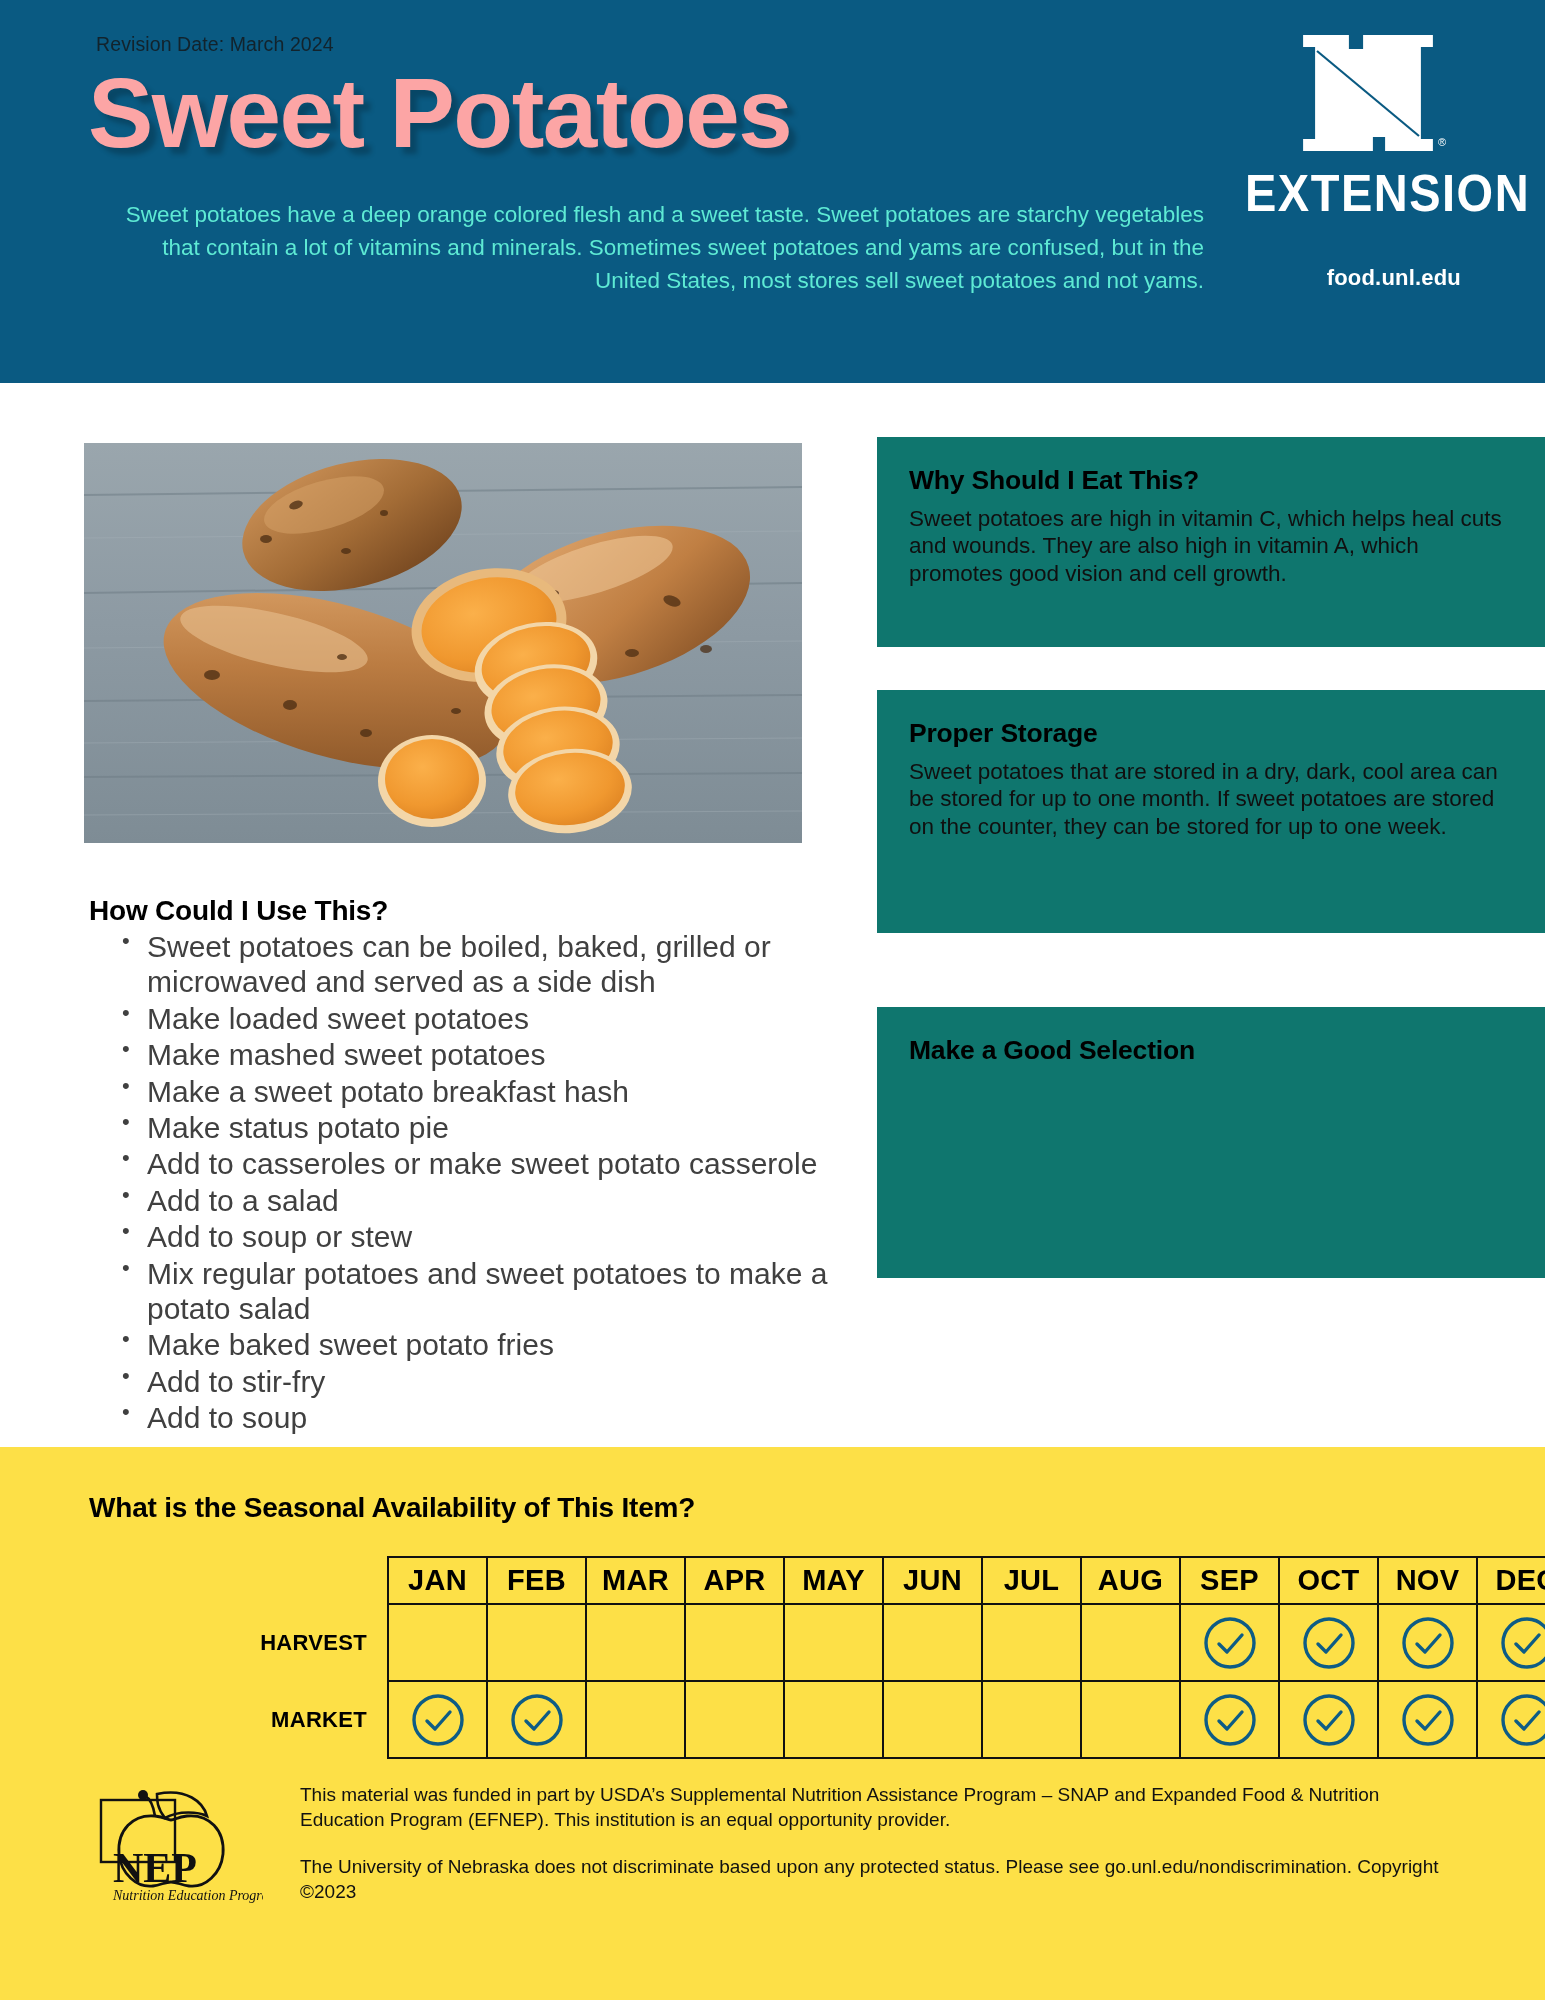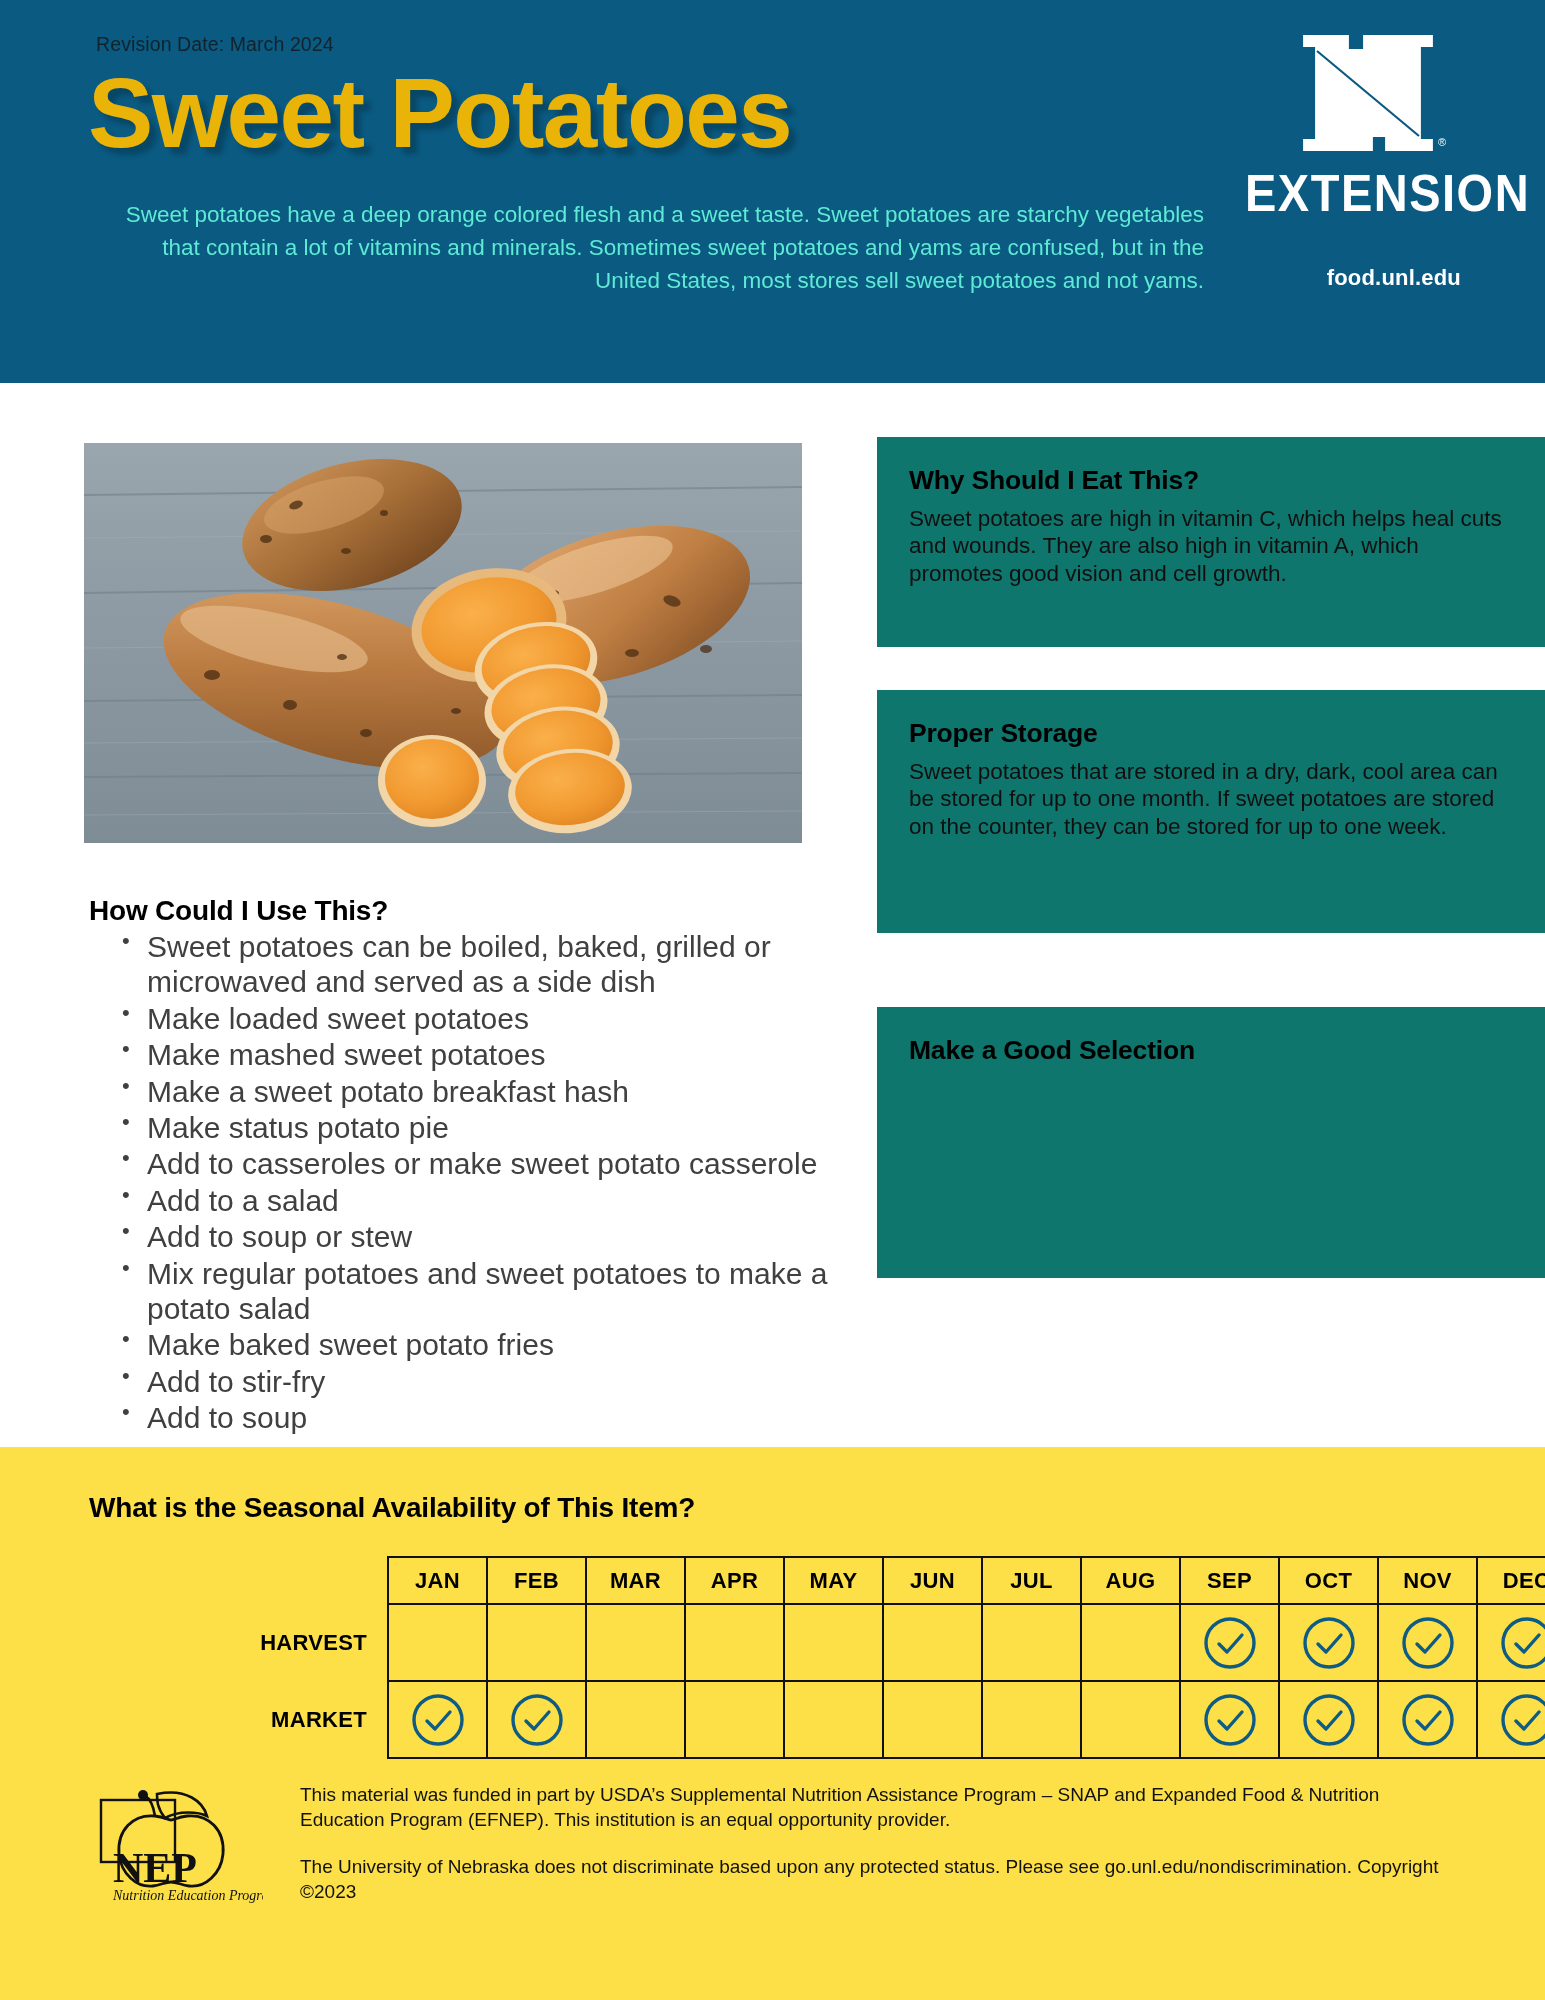--- a/index.html
+++ b/index.html
@@ -28,21 +28,21 @@
     font-size: 19.5px;
     color: #12232c;
     letter-spacing: 0.1px;
   }
   .title {
     position: absolute;
     left: 88px;
     top: 62px;
     font-size: 98px;
     font-weight: bold;
-    color: #eab308;
+    color: #fca5a5;
     letter-spacing: -1.5px;
     line-height: 1.05;
     text-shadow: 7px 7px 5px rgba(0,0,0,0.22);
   }
   .intro {
     position: absolute;
     left: 94px;
     top: 198px;
     width: 1110px;
     font-size: 22.5px;
@@ -184,21 +184,21 @@
   }
   .avail-table th,
   .avail-table td {
     border: 2.2px solid #111111;
     width: 99px;
     text-align: center;
     vertical-align: middle;
   }
   .avail-table th {
     height: 47px;
-    font-size: 22px;
+    font-size: 29px;
     font-weight: bold;
     letter-spacing: 0.3px;
     color: #000;
   }
   .avail-table td { height: 77px; }
   .avail-table .rowlabel {
     border: none;
     width: 155px;
     text-align: right;
     padding-right: 20px;

